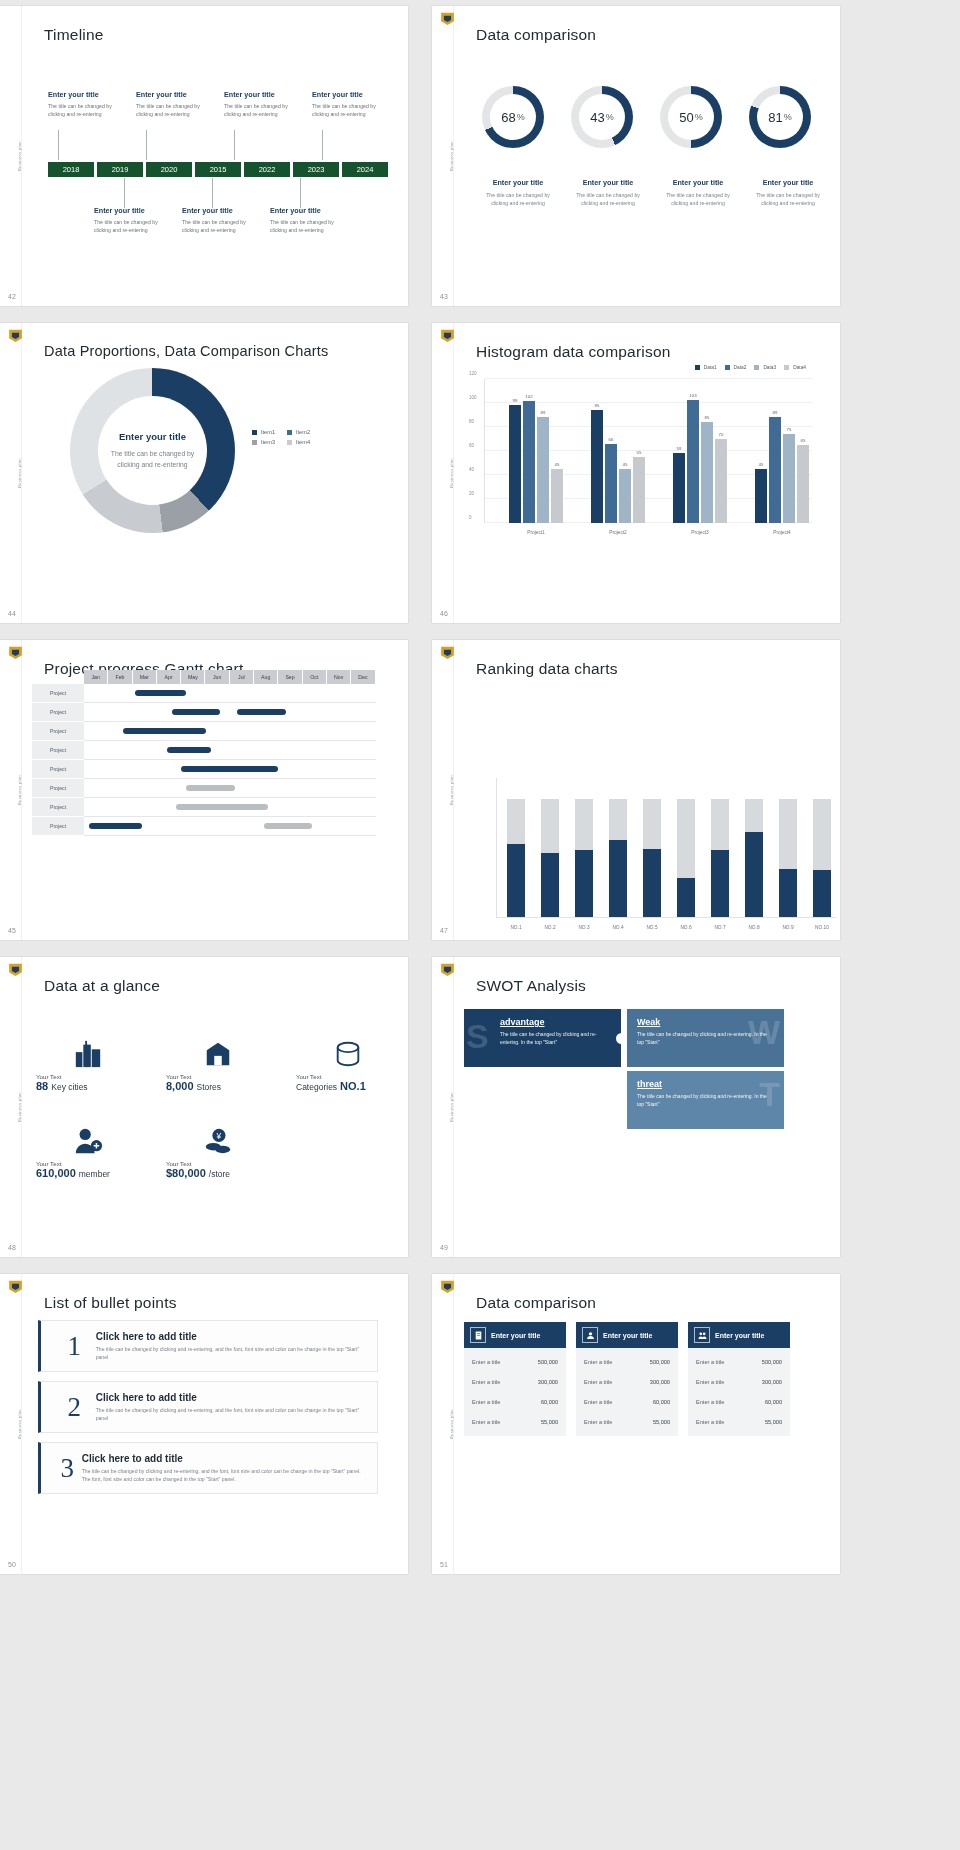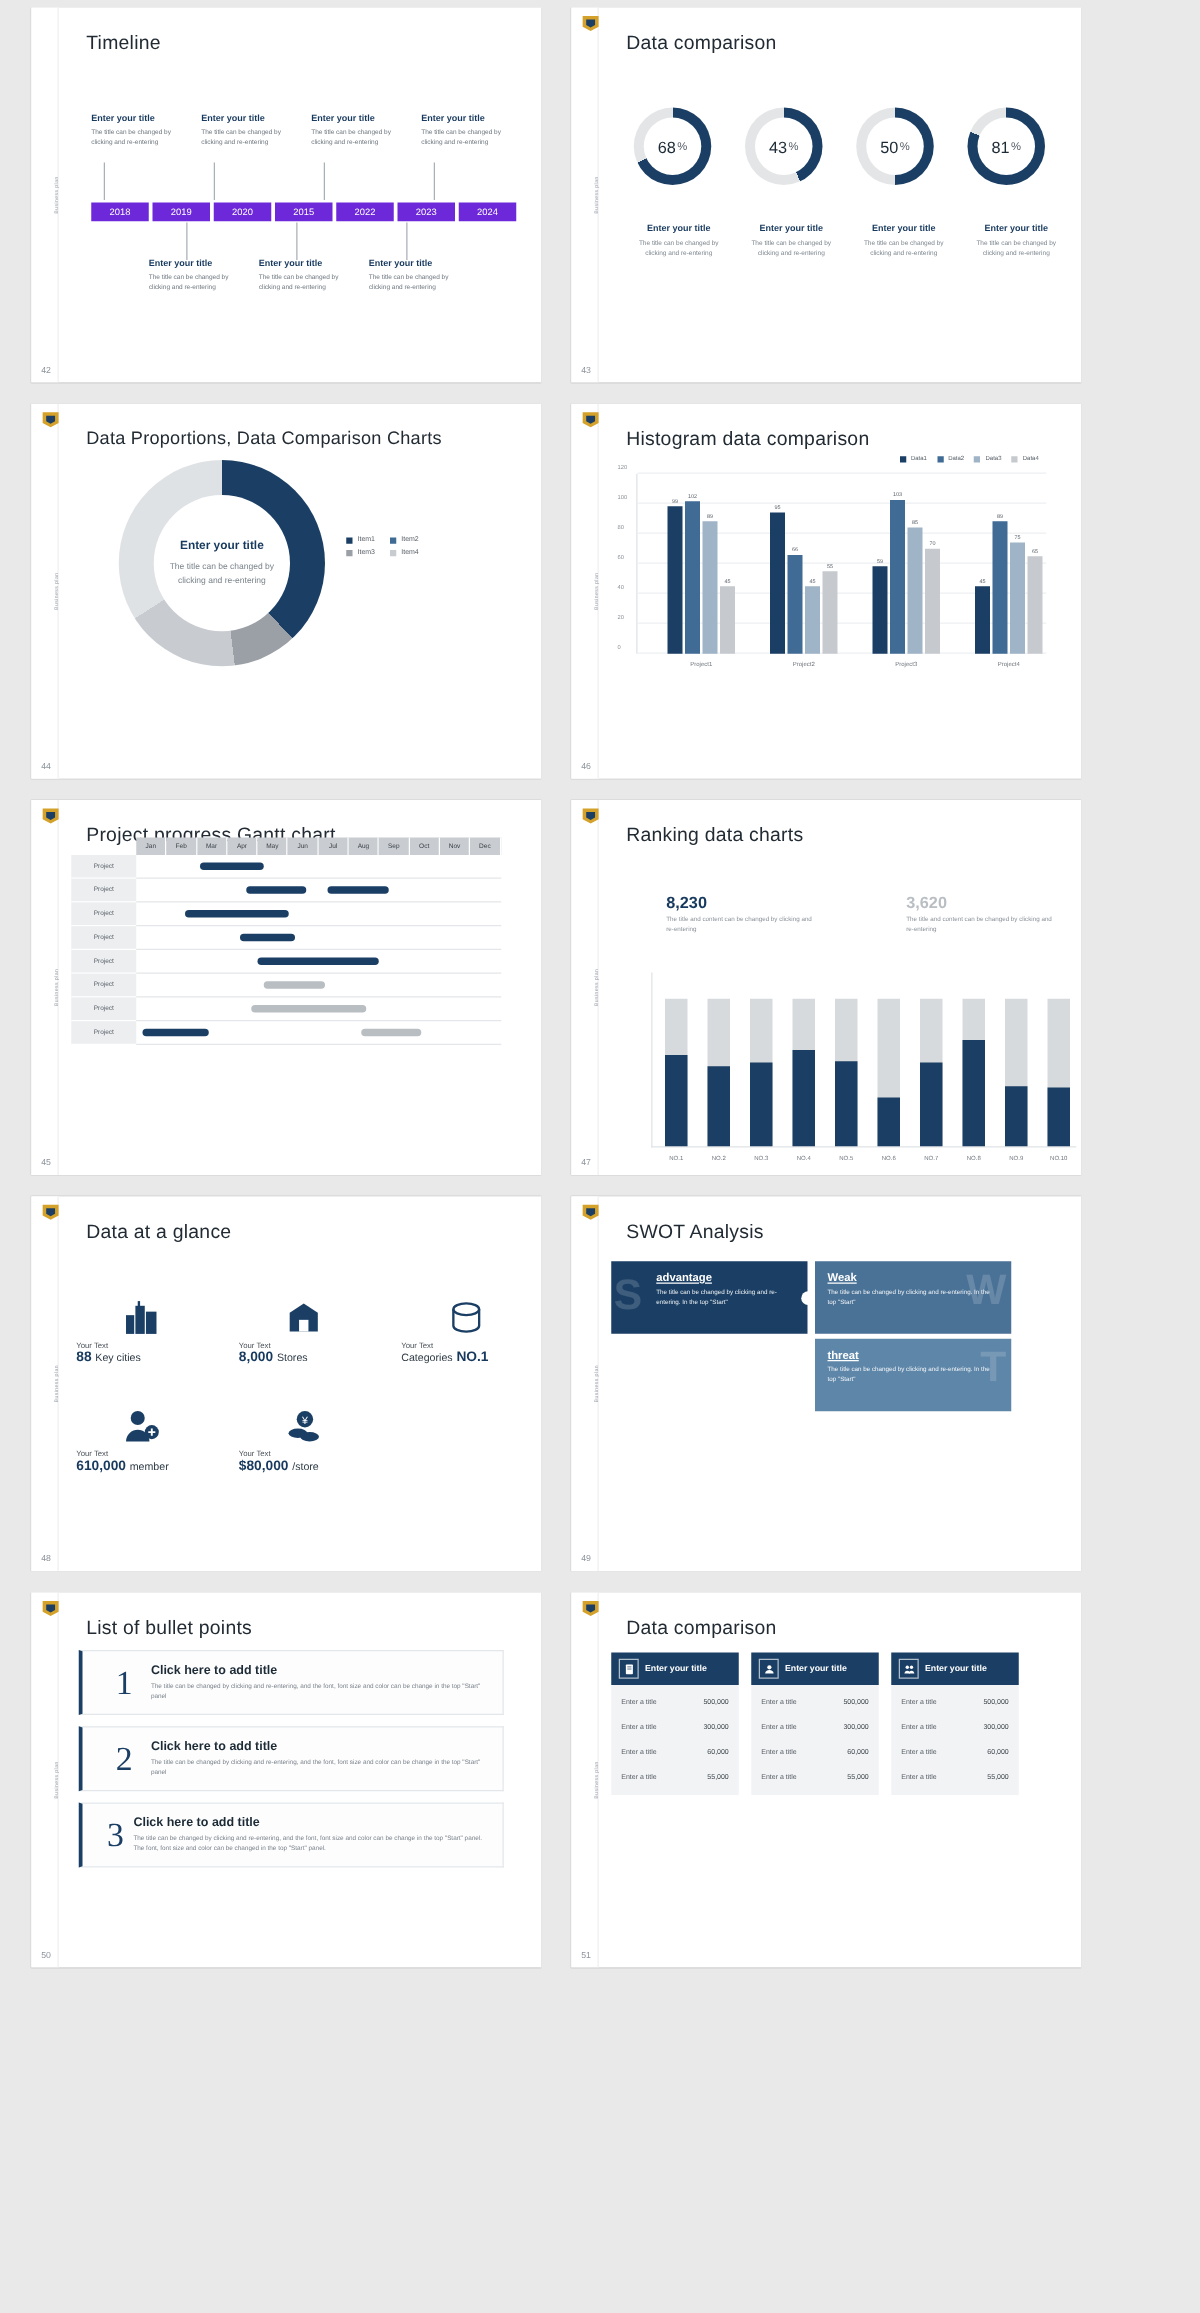--- a/index.html
+++ b/index.html
@@ -14,21 +14,21 @@
     position: relative;
     background: #e9e9e9;
     overflow: hidden;
   }
   .grid {
     display: grid;
     grid-template-columns: 408px 408px;
     grid-auto-rows: 300px;
     column-gap: 24px;
     row-gap: 17px;
-    padding: 6px 10px 0 25px;
+    padding: 6px 10px 0 0;
   }
   .slide {
     background: #ffffff;
     position: relative;
     overflow: hidden;
     box-shadow: 0 0 1px rgba(0,0,0,0.25);
   }
   .slide .leftbar {
     position: absolute;
     left: 0; top: 0; bottom: 0;
@@ -71,21 +71,21 @@
   .body { position: absolute; left: 28px; right: 10px; top: 52px; bottom: 10px; }
 
   
   .tl-top { display: flex; gap: 0px; position: absolute; left: 20px; top: 32px; }
   .tl-col { width: 88px; padding-right: 7px; }
   .tl-col .h { font-size: 7.2px; font-weight: bold; color: #17395e; margin-bottom: 4px; }
   .tl-col .p { font-size: 5.2px; color: #6c757d; line-height: 1.5; }
   .tl-bar { position: absolute; left: 20px; top: 104px; display: flex; }
   .yr {
     width: 46px; height: 15px;
-    background: #6d28d9;
+    background: #14532d;
     color: #fff;
     font-size: 7.5px;
     display: flex; align-items: center; justify-content: center;
     margin-right: 3px;
     position: relative;
   }
   .yr:last-child { margin-right: 0; }
   .tl-bot { position: absolute; left: 66px; top: 148px; display: flex; }
   .tl-bot .tl-col { width: 88px; }
   .tl-dot { position:absolute; width:1px; height:30px; background:#a8b0b8; }
@@ -573,30 +573,20 @@
         <svg width="17" height="17" viewBox="0 0 24 24">
             <path d="M3 4h18v12l-9 5-9-5z" fill="#d4a12a"></path>
             <path d="M7 8h10v6l-5 3-5-3z" fill="#1b3f64"></path>
           </svg>
       </div>
       <div class="vert-label">Business plan</div>
       <div class="pagenum">47</div>
       <div class="stitle">Ranking data charts</div>
 
       <div class="body">
-        <div class="rk-heads">
-          <div class="rk-h">
-            <div class="n">8,230</div>
-            <div class="p">The title and content can be changed by clicking and re-entering</div>
-          </div>
-          <div class="rk-h gray">
-            <div class="n">3,620</div>
-            <div class="p">The title and content can be changed by clicking and re-entering</div>
-          </div>
-        </div>
 
         <div class="rk-chart">
           <div class="rk-col" style="left:10px">
             <div class="rk-bg" style="height:118px"></div>
               <div class="rk-fg" style="height:73px"></div>
             <div class="rk-lab">NO.1</div>
           </div>
           <div class="rk-col" style="left:44px">
             <div class="rk-bg" style="height:118px"></div>
               <div class="rk-fg" style="height:64px"></div>

